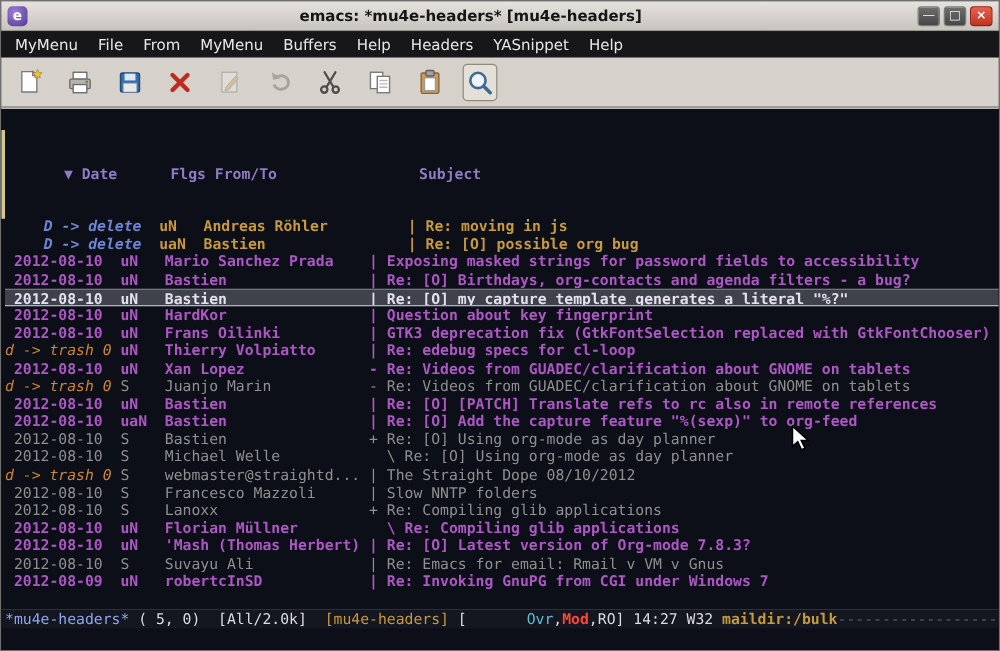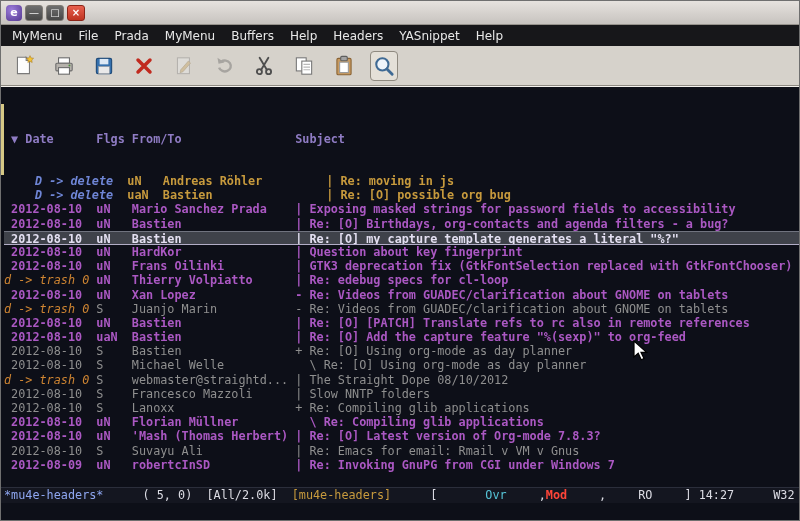--- a/index.html
+++ b/index.html
@@ -22,62 +22,63 @@
   
   .toolbar { height:40px; flex:0 0 40px; background:#d6d2cb; border-bottom:1px solid #8e8a82; display:flex; align-items:center; gap:14px; padding:0 10px; }
   .tool-btn { width:26px; height:28px; display:flex; align-items:center; justify-content:center; border-radius:3px; }
   .tool-btn.disabled { opacity:.38; }
   .tool-btn.highlighted { outline:1px solid #8f8a80; background:#e4e0d8; }
   .tool-icon { display:flex; }
 
   
   .text-area { position:relative; flex:1 1 auto; background:var(--background,#0d0f18); border-top:1px solid #f4f1ec; font-family:"DejaVu Sans Mono", monospace; font-size:11.8px; line-height:14.2px; white-space:pre; overflow:hidden; padding-left:3px; }
   .scroll-thumb { position:absolute; left:0; top:17px; width:3px; height:71px; background:#d6c886; }
-  .header-line { height:16px; padding-top:2px; }
+  .header-line { height:16px; padding-top:2px;padding-left:40px; }
   .hl-col { color:var(--header-line,#8f7cc4); font-weight:bold; }
   .row { height:14.2px; overflow:hidden; }
   .seg-unread { color:var(--unread,#ab58c3); font-weight:bold; }
   .seg-read { color:var(--read,#8f8f8f); }
   .seg-deleted { color:var(--deleted,#c79a3d); font-weight:bold; }
   .seg-delete-mark { color:var(--delete-mark,#6f86d6); font-style:italic; font-weight:bold;margin-left:31px; }
   .seg-trash-mark { color:var(--trash-mark,#cf8532); font-style:italic; }
   .row.current { background:var(--current-bg,#3f424a); border-top:1px solid #70737f; border-bottom:1px solid #b2adc6; }
   .seg-current { color:var(--current-fg,#e4e0f2); font-weight:bold; text-decoration:underline; }
 
   
   .modeline { height:16px; flex:0 0 16px; background:#141620; border-top:1px solid #2b2e3b; font-family:"DejaVu Sans Mono", monospace; font-size:11.8px; line-height:15px; white-space:pre; overflow:hidden; padding-left:3px; }
   .ml-buffer { color:var(--ml-buffer,#8ea6f0); font-weight:normal; }
-  .ml-plain, .ml-ro { color:var(--ml-plain,#dcdce4);margin-left:32px; }
+  .ml-plain, .ml-ro { color:var(--ml-plain,#dcdce4); }
   .ml-major { color:var(--ml-accent,#c79a3d); }
   .ml-ovr { color:var(--ml-ovr,#56c3d6);margin-left:48px; }
   .ml-mod { color:var(--ml-mod,#ff4538); font-weight:bold; }
   .ml-time { color:var(--ml-plain,#dcdce4); font-weight:normal; }
   .ml-path { color:var(--ml-accent,#c79a3d); font-weight:bold;text-align:right; }
   .ml-dashes { color:var(--ml-dashes,#5a5e6c); }
 
   .echo-area { height:17px; flex:0 0 17px; background:var(--background,#0d0f18); }
 
   .cursor { position:absolute; left:633px; top:340px; z-index:10; pointer-events:none; }
 </style>
 </head>
 <body>
 
 <div class="window">
 
   <div class="titlebar">
     <span class="app-icon">e</span>
+    <span class="title">emacs: *mu4e-headers* [mu4e-headers]</span>
     <span class="win-btn">—</span>
     <span class="win-btn">□</span>
     <span class="win-btn close">×</span>
   </div>
 
   <div class="menubar">
       <span class="menu-item">MyMenu</span>
       <span class="menu-item">File</span>
-      <span class="menu-item">Prada</span>
+      <span class="menu-item">From</span>
       <span class="menu-item">MyMenu</span>
       <span class="menu-item">Buffers</span>
       <span class="menu-item">Help</span>
       <span class="menu-item">Headers</span>
       <span class="menu-item">YASnippet</span>
       <span class="menu-item">Help</span>
     </div>
 
   <div class="toolbar">
       <div class="tool-btn">

